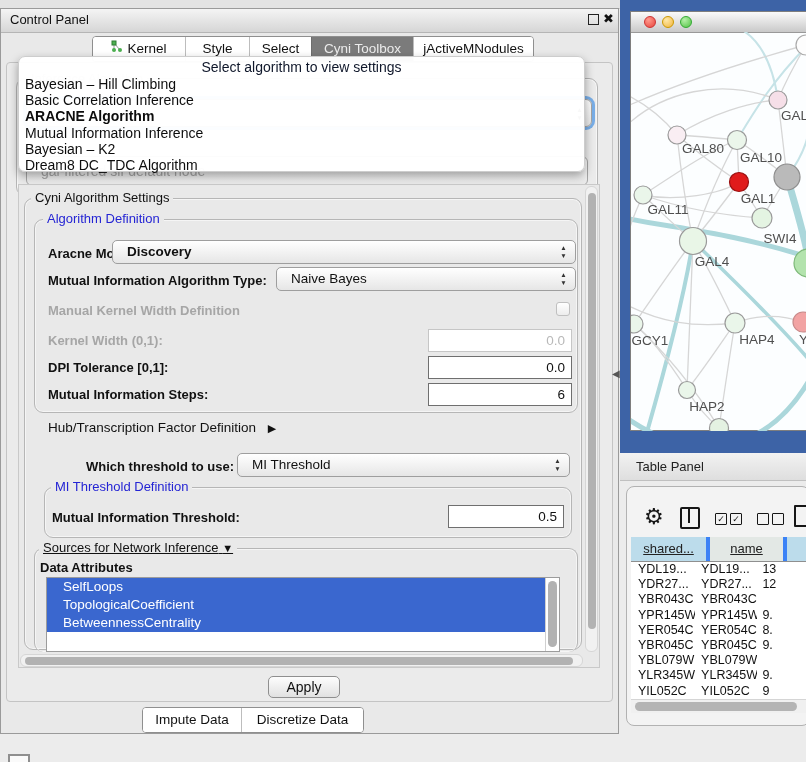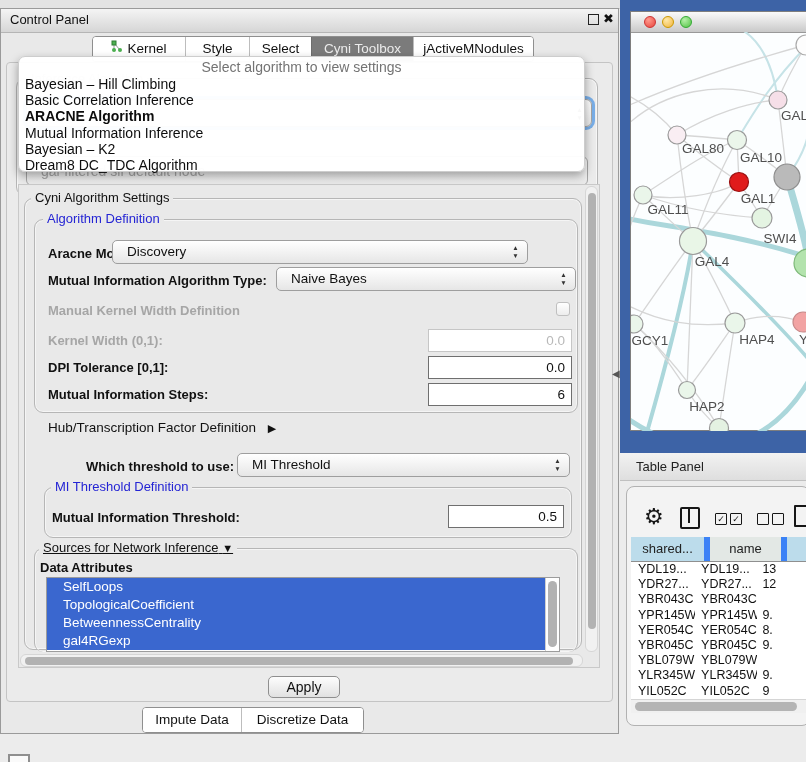--- a/index.html
+++ b/index.html
@@ -29,22 +29,22 @@
            border:1px solid #b2b2b2;border-radius:8px;box-sizing:border-box;}
   .tp-toolbar-icon{position:absolute;color:#161616;}
   .gear{left:644px;top:504px;font-size:22px;}
   .colsicon{left:680px;top:507px;width:16px;height:18px;border:2px solid #161616;border-radius:2px;}
   .colsicon:after{content:"";position:absolute;left:6px;top:0;width:2px;height:14px;background:#161616;}
   .cb{position:absolute;width:10px;height:10px;border:1.5px solid #161616;border-radius:1px;
       font-size:9px;line-height:10px;text-align:center;font-weight:bold;color:#161616;}
   .pageicon{left:794px;top:505px;width:13px;height:18px;border:2px solid #161616;border-radius:1px;background:#f3f3f3;}
   .tp-table{left:631px;top:537px;width:175px;height:176px;background:#fff;overflow:hidden;}
   .tp-header{position:absolute;left:0;top:0;height:24px;display:flex;border-bottom:1px solid #8f8f8f;}
-  .tp-hcell{box-sizing:border-box;border-right:6px solid #3b82f6;font-size:13px;color:#222;
-            text-align:center;line-height:23px;}
+  .tp-hcell{box-sizing:border-box;border-right:4px solid #3b82f6;font-size:13px;color:#222;
+            text-align:center;line-height:23px;text-decoration:underline;}
   .tp-rows{position:absolute;left:0;top:25px;width:175px;height:172px;overflow:hidden;}
   .trow{display:flex;height:15.2px;font-size:12.5px;color:#111;}
   .tcell{box-sizing:border-box;overflow:hidden;white-space:nowrap;}
   .tp-hscroll{position:absolute;left:0;top:162px;width:175px;height:13px;background:#f0f0f0;border-top:1px solid #d5d5d5;}
   .tp-hscroll .thumb{position:absolute;left:4px;top:2px;width:162px;height:9px;background:#b4b4b4;border-radius:5px;}
 
   
   .cp-topstrip{left:0;top:0;width:620px;height:8px;background:#e3e3e3;border-bottom:1px solid #cfcfcf;}
   .cp-window{left:0;top:8px;width:619px;height:726px;background:#e9e9e9;
              border:1px solid #9a9a9a;box-sizing:border-box;}
@@ -82,21 +82,21 @@
             background:linear-gradient(#fff,#ededed);box-sizing:border-box;}
   .vtrack{background:#f1f1f1;border:1px solid #d6d6d6;border-radius:6px;box-sizing:border-box;}
   .vthumb{background:#b2b2b2;border-radius:5px;}
 
   
   .ghost-combo{border:1px solid #a5a5a5;border-radius:6px;background:linear-gradient(#fff,#e8e8e8);
                box-sizing:border-box;}
   .focusring{box-shadow:0 0 0 3px #79aee7;}
   .popup{background:rgba(255,255,255,.97);border:1px solid #cdcdcd;border-radius:7px;
          box-shadow:0 4px 10px rgba(0,0,0,.35);box-sizing:border-box;}
-  .pholder{text-align:center;color:#737373;font-size:14px;height:17px;line-height:17px;}
+  .pholder{text-align:center;color:#0f172a;font-size:14px;height:17px;line-height:17px;}
   .pitem{font-size:14px;color:#0d0d0d;height:16.2px;line-height:16.2px;padding-left:6px;white-space:nowrap;}
   .pitem.bold{font-weight:bold;}
 
   .attr-list{background:#fff;border:1px solid #9c9c9c;box-sizing:border-box;overflow:hidden;}
   .attr-item{height:18px;line-height:18px;padding-left:16px;font-size:13.5px;color:#fff;background:#3a67cf;}
   .expander-arrow{font-size:11px;}
   .apply-btn{border:1px solid #8f8f8f;border-radius:5px;background:linear-gradient(#fdfdfd,#e1e1e1);
              font-size:14px;color:#111;text-align:center;line-height:20px;box-sizing:border-box;}
   .divider-arrow{font-size:10px;color:#555;}
   .mini-square{left:8px;top:754px;width:22px;height:14px;border:2px solid #8f8f8f;background:#fafafa;box-sizing:border-box;}
@@ -318,21 +318,21 @@
   </div>
 
   <div class="abs gbox" style="left:24px;top:198px;width:558px;height:452px;">
     <div class="abs glabel" style="left:6px;top:-8px;">Cyni Algorithm Settings</div>
   </div>
 
   <div class="abs gbox" style="left:34px;top:219px;width:544px;height:194px;">
     <div class="abs glabel blab" style="left:8px;top:-8px;">Algorithm Definition</div>
   </div>
   <div class="abs frmlabel" style="left:48px;top:246px;">Aracne Mode:</div>
-  <div class="abs combo" style="left:112px;top:240px;width:416px;height:24px;">
+  <div class="abs combo" style="left:112px;top:240px;width:464px;height:24px;font-weight:bold;">
     <span class="cv">Discovery</span>
     <div class="spin">▲<br>▼</div>
   </div>
   <div class="abs frmlabel" style="left:48px;top:273px;">Mutual Information Algorithm Type:</div>
   <div class="abs combo" style="left:276px;top:267px;width:300px;height:24px;">
     <span class="cv">Naive Bayes</span>
     <div class="spin">▲<br>▼</div>
   </div>
   <div class="abs frmlabel dislabel" style="left:48px;top:303px;">Manual Kernel Width Definition</div>
   <div class="abs checkbox" style="left:556px;top:302px;"></div>
@@ -364,21 +364,20 @@
       <span>Sources for Network Inference</span>
       <span class="expander-arrow">▼</span>
     </div>
   </div>
   <div class="abs frmlabel" style="left:40px;top:560px;">Data Attributes</div>
   <div class="abs attr-list" style="left:46px;top:577px;width:514px;height:75px;">
     <div id="attr-list">
         <div class="attr-item">SelfLoops</div>
         <div class="attr-item">TopologicalCoefficient</div>
         <div class="attr-item">BetweennessCentrality</div>
-        <div class="attr-item">gal4RGexp</div>
       </div>
     <div class="abs" style="right:0;top:0;width:13px;height:75px;background:#fff;border-left:1px solid #d0d0d0;">
       <div class="vthumb abs" style="left:2px;top:3px;width:9px;height:66px;"></div>
     </div>
   </div>
 
   <div class="abs apply-btn" style="left:268px;top:676px;width:72px;height:22px;">Apply</div>
   <div class="abs segbar" id="bottom-tabs">
       <div class="seg" style="width: 98px;">
         <span>Impute Data</span>

